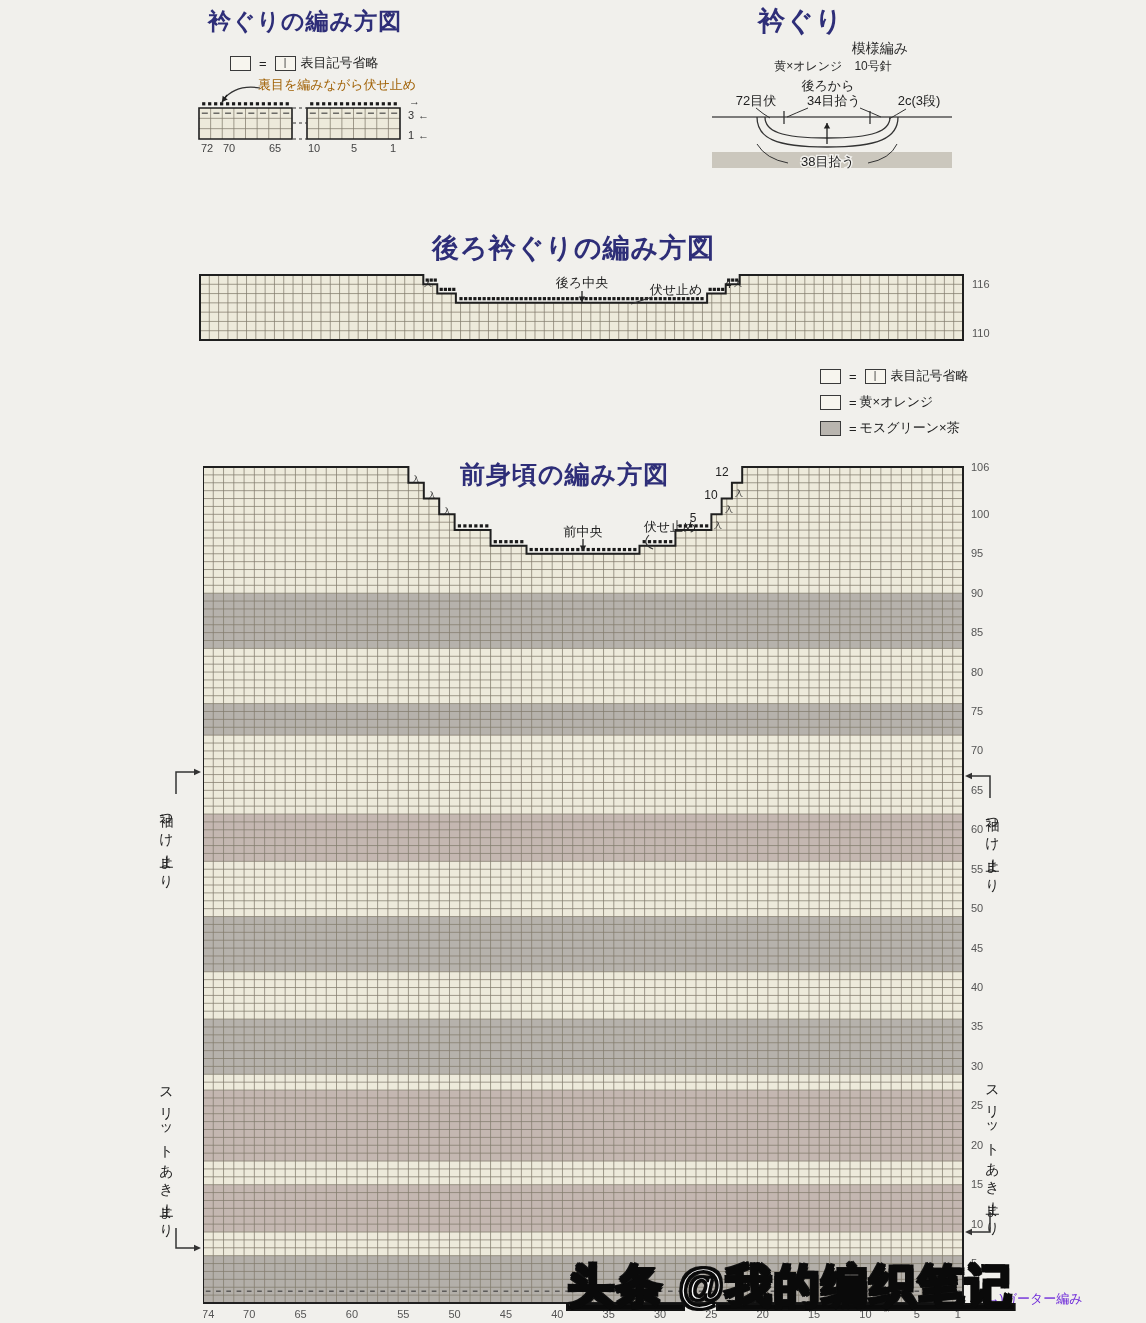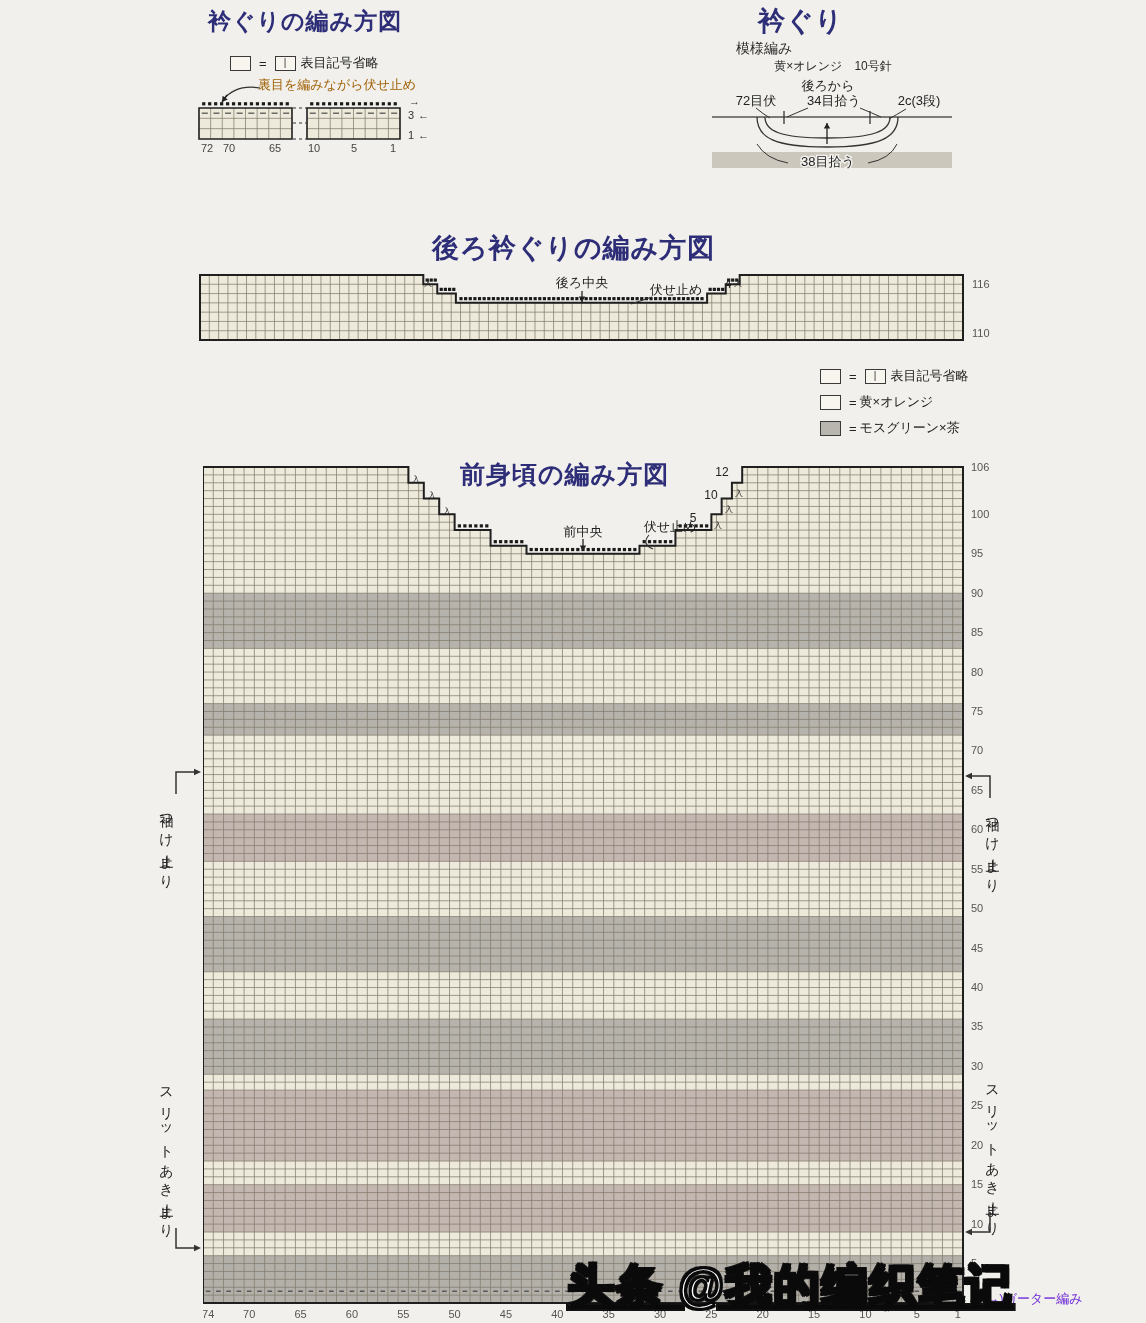--- a/index.html
+++ b/index.html
@@ -125,21 +125,21 @@
     <text x="158" y="74" font-size="11" fill="#444" text-anchor="middle" font-family="&quot;Liberation Sans&quot;,&quot;DejaVu Sans&quot;,sans-serif">5</text>
     <text x="197" y="74" font-size="11" fill="#444" text-anchor="middle" font-family="&quot;Liberation Sans&quot;,&quot;DejaVu Sans&quot;,sans-serif">1</text>
     <text x="212" y="41" font-size="11" fill="#333" text-anchor="start" font-family="&quot;Liberation Sans&quot;,&quot;DejaVu Sans&quot;,sans-serif">3</text>
     <text x="222" y="41" font-size="11" fill="#333" text-anchor="start" font-family="&quot;Liberation Sans&quot;,&quot;DejaVu Sans&quot;,sans-serif">←</text>
     <text x="212" y="61" font-size="11" fill="#333" text-anchor="start" font-family="&quot;Liberation Sans&quot;,&quot;DejaVu Sans&quot;,sans-serif">1</text>
     <text x="222" y="61" font-size="11" fill="#333" text-anchor="start" font-family="&quot;Liberation Sans&quot;,&quot;DejaVu Sans&quot;,sans-serif">←</text>
     <text x="213" y="27" font-size="11" fill="#333" text-anchor="start" font-family="&quot;Liberation Sans&quot;,&quot;DejaVu Sans&quot;,sans-serif">→</text>
   </svg>
 
 <div class="abs title" style="left:758px;top:3px;width:150px;font-size:27px;">衿ぐり</div>
-<div class="abs" style="left:736px;top:40px;width:150px;text-align:left;font-size:14px;">模様編み</div>
+<div class="abs" style="left:758px;top:40px;width:150px;text-align:right;font-size:14px;">模様編み</div>
 <div class="abs" style="left:733px;top:58px;width:200px;text-align:center;font-size:12px;">黄×オレンジ　10号針</div>
 
 <svg id="nd" class="abs" style="left:700px;top:74px;" width="450" height="104">
     <rect x="12" y="78" width="240" height="16" fill="#cbc7bd"></rect>
     <path d="M 12,43 H 252" fill="none" stroke="#555" stroke-width="1.4" stroke-dasharray="none"></path>
     <path d="M 57,43 C 57,64 75,73 127,73 C 179,73 198,64 198,43" fill="none" stroke="#333" stroke-width="1.3" stroke-dasharray="none"></path>
     <path d="M 65,43 C 65,57 80,64 127,64 C 174,64 190,57 190,43" fill="none" stroke="#333" stroke-width="1.3" stroke-dasharray="none"></path>
     <path d="M 84,37 V 50" fill="none" stroke="#333" stroke-width="1.3" stroke-dasharray="none"></path>
     <path d="M 170,37 V 50" fill="none" stroke="#333" stroke-width="1.3" stroke-dasharray="none"></path>
     <path d="M 56,34 Q 63,40 70,44" fill="none" stroke="#333" stroke-width="1" stroke-dasharray="none"></path>

